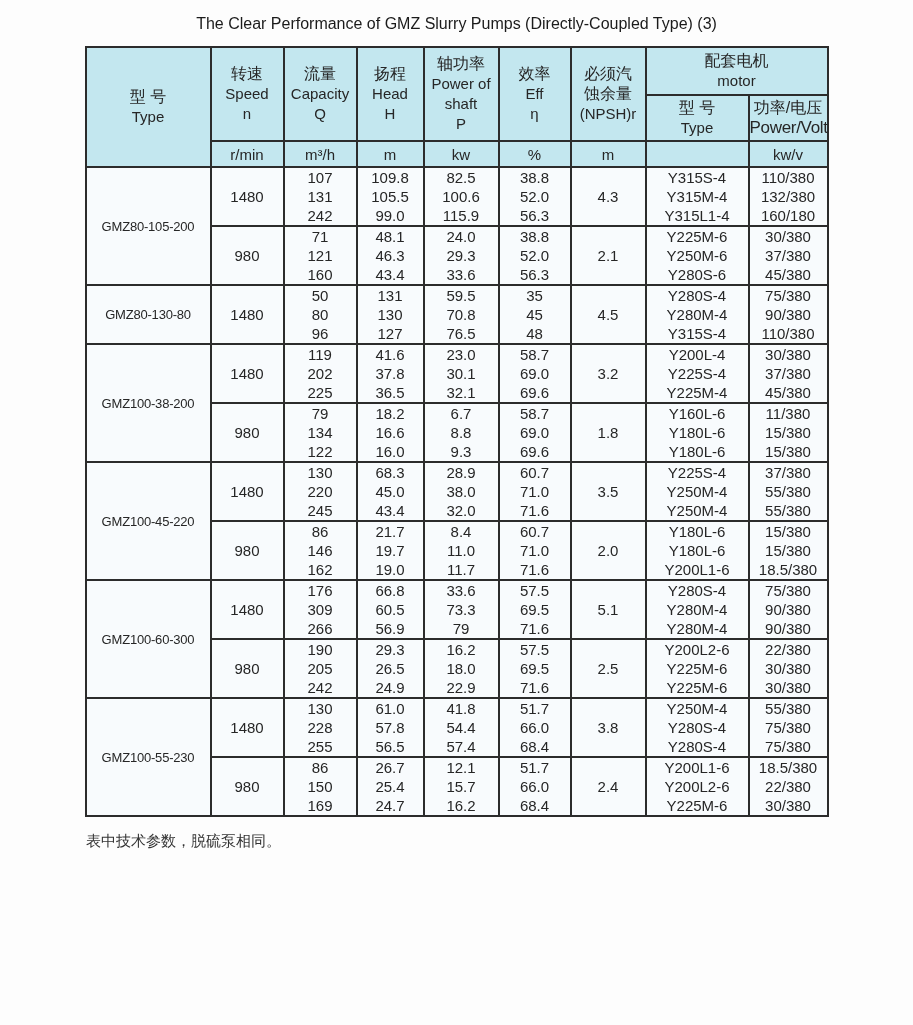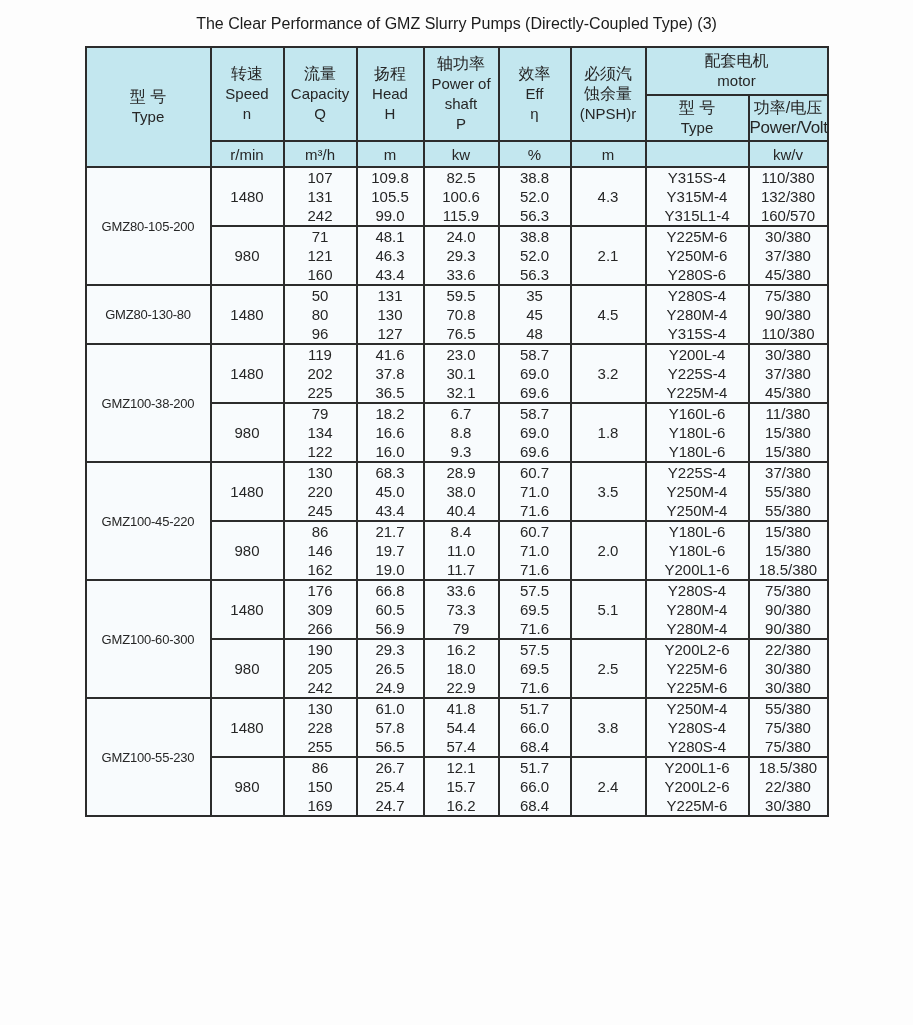--- a/index.html
+++ b/index.html
@@ -179,21 +179,21 @@
             <div class="cline">4.3</div>
           </td>
           <td>
             <div class="cline">Y315S-4</div>
             <div class="cline">Y315M-4</div>
             <div class="cline">Y315L1-4</div>
           </td>
           <td>
             <div class="cline">110/380</div>
             <div class="cline">132/380</div>
-            <div class="cline">160/570</div>
+            <div class="cline">160/180</div>
           </td>
         </tr>
         <tr>
           <td>
             <div class="cline">980</div>
           </td>
           <td>
             <div class="cline">71</div>
             <div class="cline">121</div>
             <div class="cline">160</div>
@@ -354,21 +354,21 @@
             <div class="cline">245</div>
           </td>
           <td>
             <div class="cline">68.3</div>
             <div class="cline">45.0</div>
             <div class="cline">43.4</div>
           </td>
           <td>
             <div class="cline">28.9</div>
             <div class="cline">38.0</div>
-            <div class="cline">40.4</div>
+            <div class="cline">32.0</div>
           </td>
           <td>
             <div class="cline">60.7</div>
             <div class="cline">71.0</div>
             <div class="cline">71.6</div>
           </td>
           <td>
             <div class="cline">3.5</div>
           </td>
           <td>
@@ -570,14 +570,15 @@
           </td>
           <td>
             <div class="cline">18.5/380</div>
             <div class="cline">22/380</div>
             <div class="cline">30/380</div>
           </td>
         </tr>
       </tbody>
   </table>
 
+  <div class="footnote">表中技术参数，脱硫泵相同。</div>
 
 </div>
 
 </body></html>

